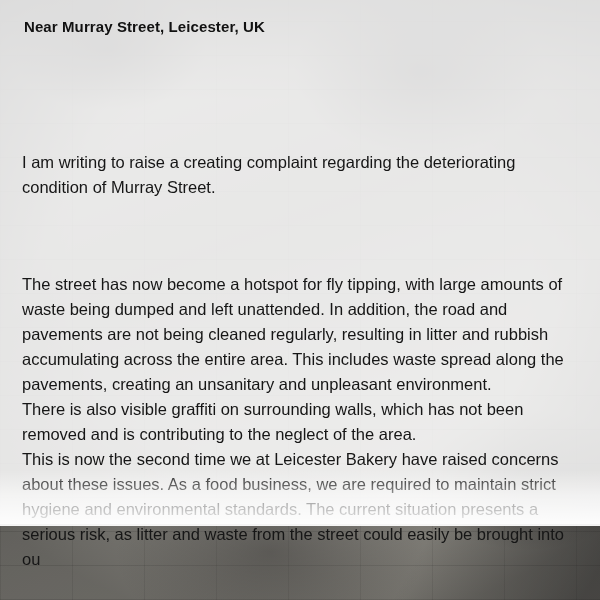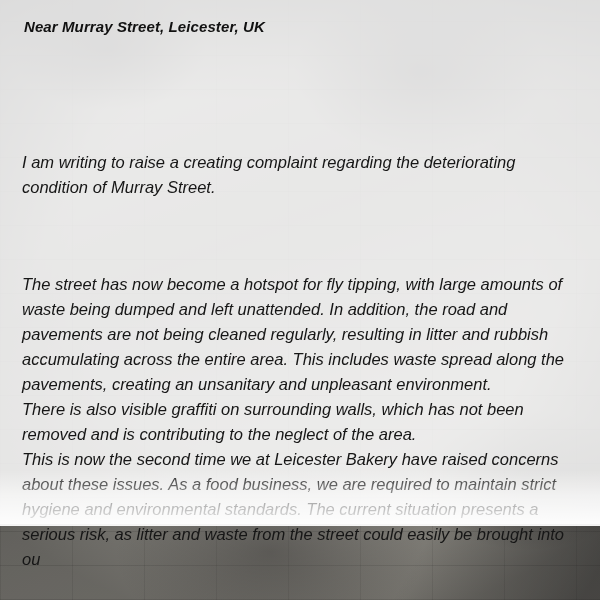--- a/index.html
+++ b/index.html
@@ -9,21 +9,20 @@
   body {
     font-family: "Liberation Sans", sans-serif;
     background: #8d8b86;
   }
   .canvas {
     position: relative;
     width: 600px;
     height: 600px;
     overflow: hidden;
     background: #7e7c77;
-    font-style: italic;
   }
   
   .bg {
     position: absolute;
     inset: 0;
     background:
       
       linear-gradient(115deg, rgba(30,30,32,0.55) 0%, rgba(30,30,32,0) 18%),
       linear-gradient(-60deg, rgba(20,20,22,0.45) 2%, rgba(20,20,22,0) 22%),
       radial-gradient(ellipse 180px 120px at 70% 12%, rgba(40,38,38,0.75), rgba(40,38,38,0) 70%),

